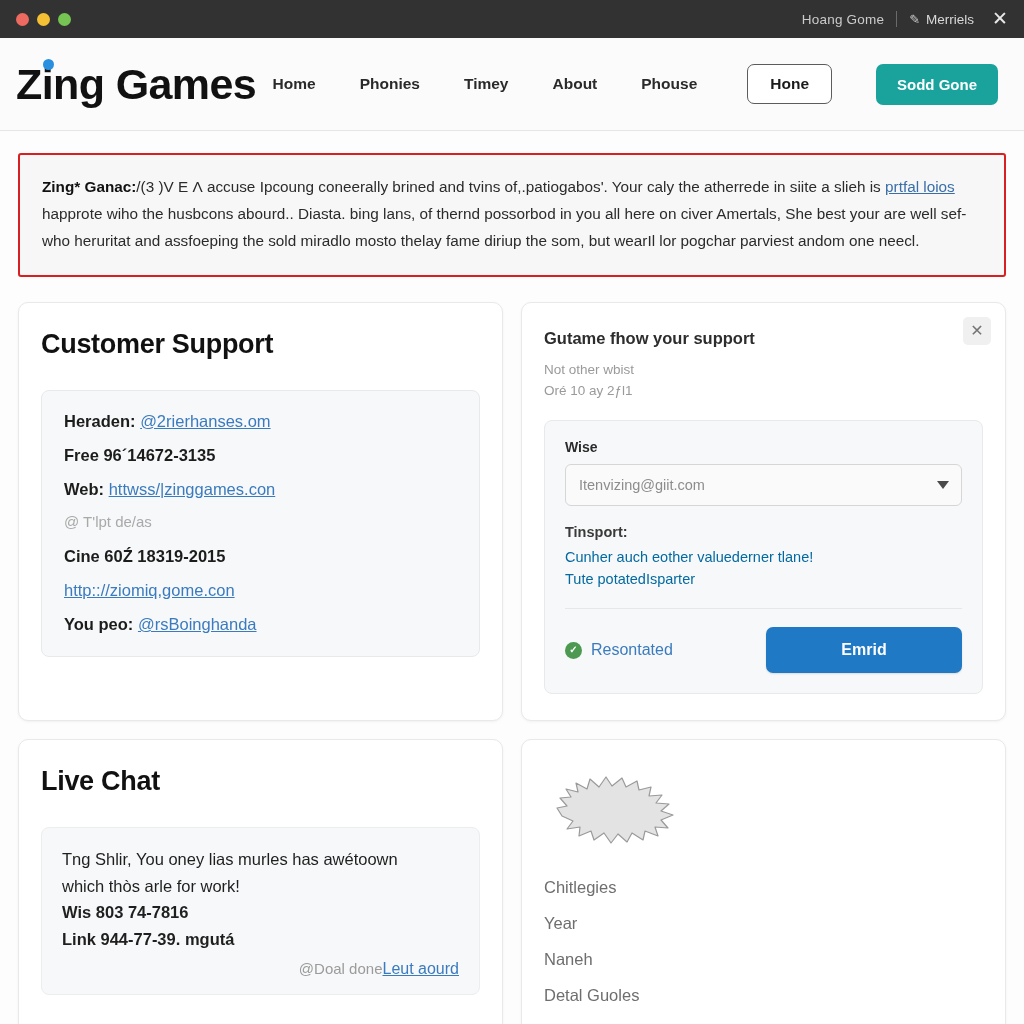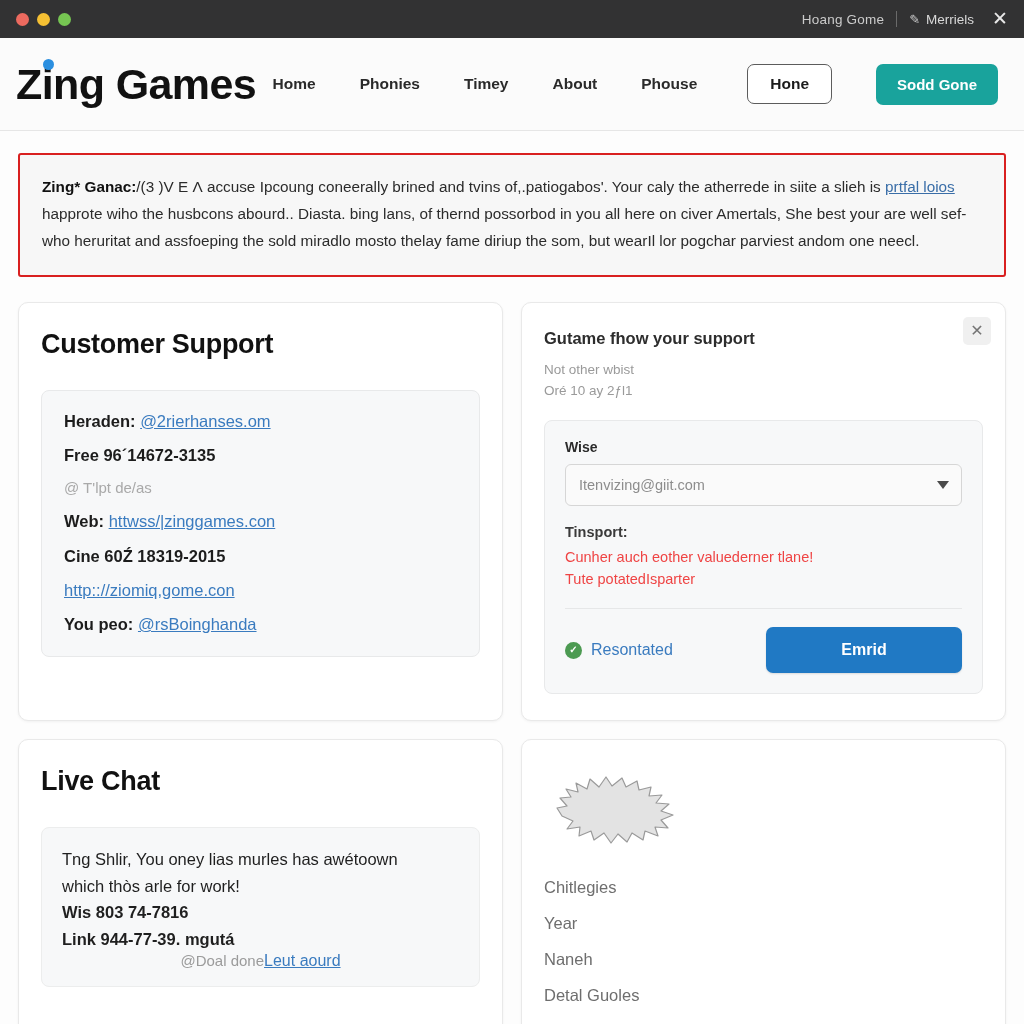--- a/index.html
+++ b/index.html
@@ -162,21 +162,21 @@
   .caret {
     position: absolute; right: 13px; top: 50%; transform: translateY(-50%);
     width: 0; height: 0; border-left: 6px solid transparent;
     border-right: 6px solid transparent; border-top: 8px solid #4a4a4a;
     pointer-events: none;
   }
   .sub-head {
     font-size: 14.5px; font-weight: 700; color: #3a3a3a;
     margin: 18px 0 6px 0;
   }
-  .sub-line { font-size: 14.5px; color: #ef4444; line-height: 1.55; }
+  .sub-line { font-size: 14.5px; color: #0369a1; line-height: 1.55; }
   .divider { height: 1px; background: #e6e7e8; margin: 18px 0 0 0; }
   .actions {
     display: flex; align-items: center; justify-content: space-between;
     margin-top: 18px;
   }
   .status-chip { display: flex; align-items: center; gap: 9px; }
   .check-circle {
     width: 17px; height: 17px; border-radius: 50%; background: #4c9a52;
     display: flex; align-items: center; justify-content: center;
     color: #fff; font-size: 10px; font-weight: 700; line-height: 1;
@@ -190,21 +190,22 @@
   }
 
   
   .chat-box {
     background: #f7f8f9; border: 1px solid #eceded; border-radius: 8px;
     padding: 18px 20px 16px 20px;
   }
   .chat-line { font-size: 16.5px; color: #1f1f1f; line-height: 1.6; }
   .chat-line.strong { font-weight: 700; }
   .chat-foot {
-    display: flex; align-items: baseline; justify-content: center;
+    display: flex; align-items: baseline; justify-content: flex-end;
+    margin-top: 8px;
   }
   .chat-foot .muted { color: #9b9b9b; font-size: 15px; }
 
   
   .blob { width: 126px; height: 78px; margin: 4px 0 26px 10px; }
   .list-item {
     font-size: 16.5px; color: #6e6e6e; margin-bottom: 17px; cursor: pointer;
   }
   .list-item:last-child { margin-bottom: 0; }
 </style>
@@ -257,25 +258,25 @@
       <div class="card tall">
         <div class="card-title">Customer Support</div>
         <div class="inner-box">
           <div class="contact-line">
             <span class="lbl">Heraden:</span>
             <a>@2rierhanses.om</a>
           </div>
           <div class="contact-line">
             <span class="lbl">Free 96´14672-3135</span>
           </div>
-          <div class="contact-line muted">@ T'lpt de/as</div>
           <div class="contact-line">
             <span class="lbl">Web:</span>
             <a>httwss/|zinggames.con</a>
           </div>
+          <div class="contact-line muted">@ T'lpt de/as</div>
           <div class="contact-line">
             <span class="lbl">Cine 60Ź 18319-2015</span>
           </div>
           <div class="contact-line">
             <a>http:://ziomiq,gome.con</a>
           </div>
           <div class="contact-line">
             <span class="lbl">You peo:</span>
             <a>@rsBoinghanda</a>
           </div>

